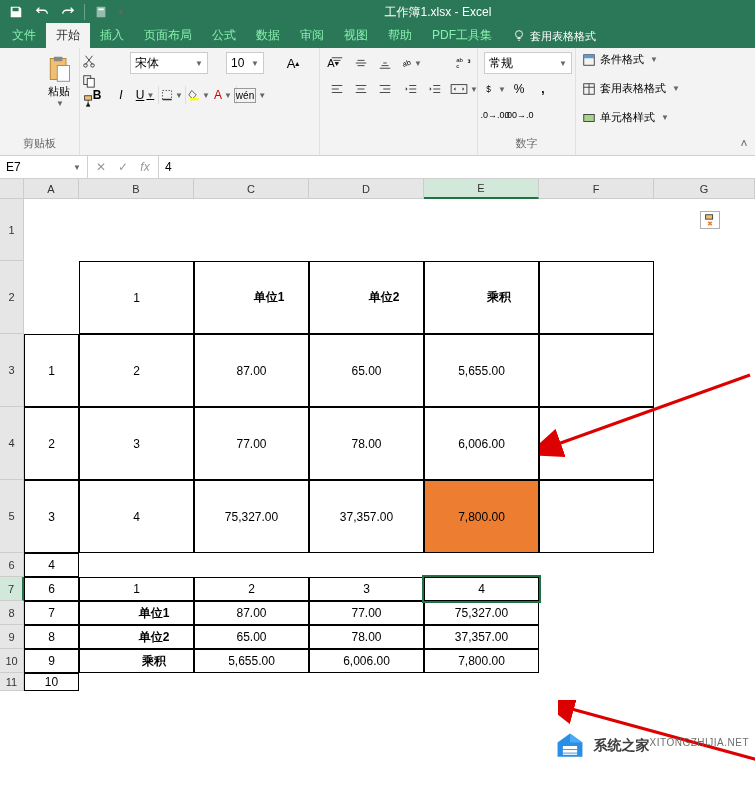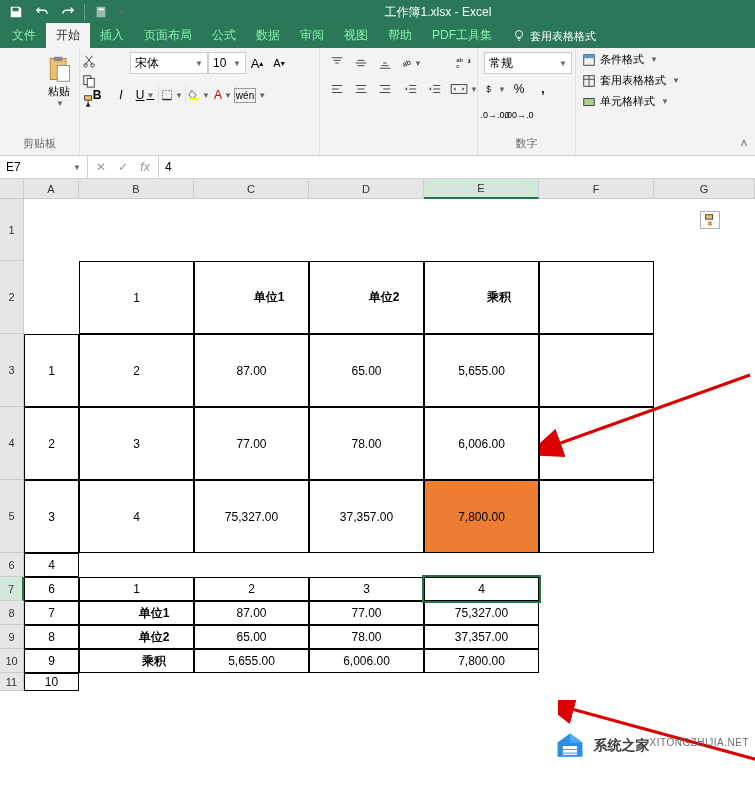--- a/index.html
+++ b/index.html
@@ -24,21 +24,21 @@
     .ribbon-group { border-right: 1px solid #e0e0e0; padding: 2px 6px; display: flex; flex-direction: column; justify-content: space-between; }
     .group-content { display: flex; gap: 4px; align-items: flex-start; padding-top: 2px; flex: 1; }
     .group-label { text-align: center; font-size: 11px; color: #666; padding: 2px 0; position: relative; }
     
     .paste-btn { display: flex; flex-direction: column; align-items: center; width: 36px; cursor: pointer; padding: 2px; margin-left: 37px; }
     .paste-icon { width: 28px; height: 30px; }
     .paste-text { font-size: 11px; }
     .small-btns { display: flex; flex-direction: column; gap: 2px; }
     .small-btn { width: 20px; height: 18px; display: flex; align-items: center; justify-content: center; cursor: pointer; }
     
-    .font-row1 { display: flex; gap: 0; align-items: center; padding-left: 44px; }
+    .font-row1 { display: flex; gap: 18px; align-items: center; padding-left: 44px; }
     .font-row2 { display: flex; gap: 2px; align-items: center; margin-top: 6px; }
     .font-name { border: 1px solid #ccc; background: #fff; height: 22px; width: 78px; padding: 0 4px; font-size: 12px; display: flex; align-items: center; justify-content: space-between; }
     .font-size { border: 1px solid #ccc; background: #fff; height: 22px; width: 38px; padding: 0 4px; font-size: 12px; display: flex; align-items: center; justify-content: space-between; }
     .fmt-btn { width: 22px; height: 22px; display: flex; align-items: center; justify-content: center; cursor: pointer; }
     .fmt-sep { width: 1px; height: 18px; background: #ddd; }
     
     .align-col { display: flex; flex-direction: column; gap: 4px; }
     .align-row { display: flex; gap: 2px; }
     
     .collapse-btn { position: absolute; right: 2px; bottom: 2px; width: 18px; height: 18px; display: flex; align-items: center; justify-content: center; cursor: pointer; color: #666; }
@@ -336,21 +336,21 @@
       </div>
       <div class="align-row">
         <div class="fmt-btn" style="font-size:9px">.0→.00</div>
         <div class="fmt-btn" style="font-size:9px">.00→.0</div>
       </div>
     </div>
     <div class="group-label">数字</div>
   </div>
 
   <div class="ribbon-group" style="flex:1;border-right:none">
-    <div class="group-content" style="flex-direction:column;gap:6px;font-size:11px">
+    <div class="group-content" style="flex-direction:column;gap:14px;font-size:11px">
       <div style="display:flex;align-items:center;gap:4px;cursor:pointer">
           <svg width="14" height="14" viewBox="0 0 16 16">
             <rect x="2" y="2" width="12" height="12" fill="none" stroke="#333"></rect>
             <rect x="2" y="2" width="12" height="4" fill="#5b9bd5"></rect>
           </svg>
           <span>条件格式</span> 
           <span class="dd">▼</span>
         </div>
       <div style="display:flex;align-items:center;gap:4px;cursor:pointer">
           <svg width="14" height="14" viewBox="0 0 16 16">

